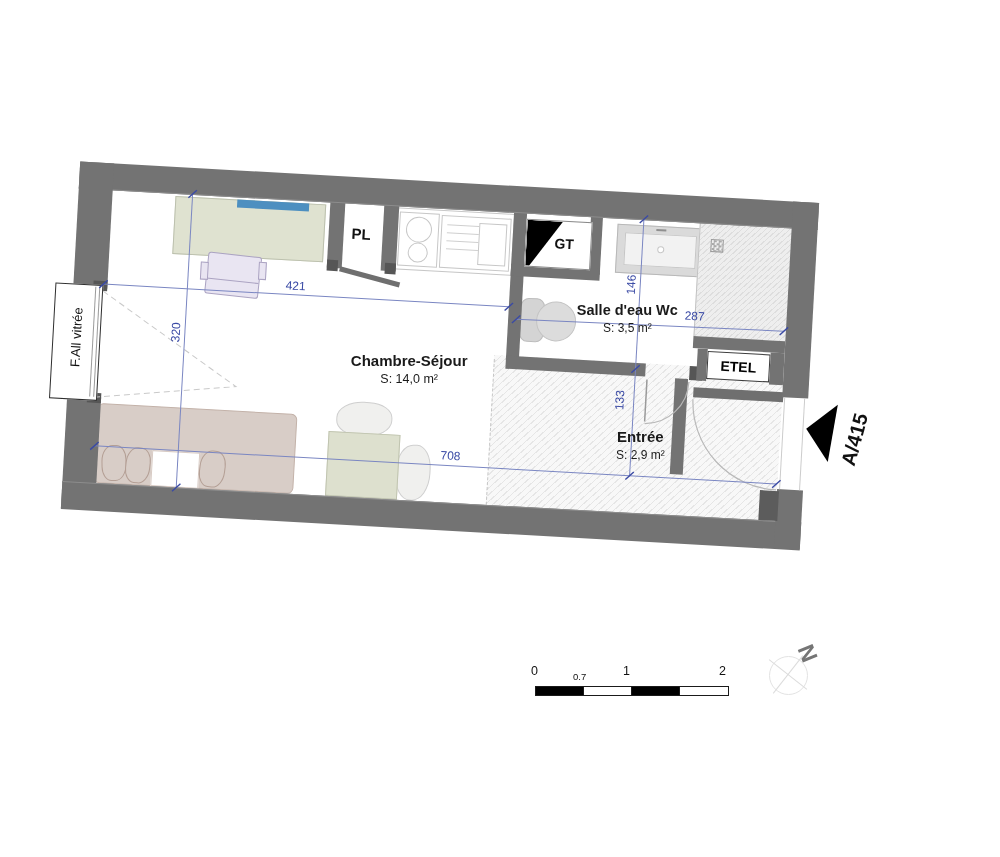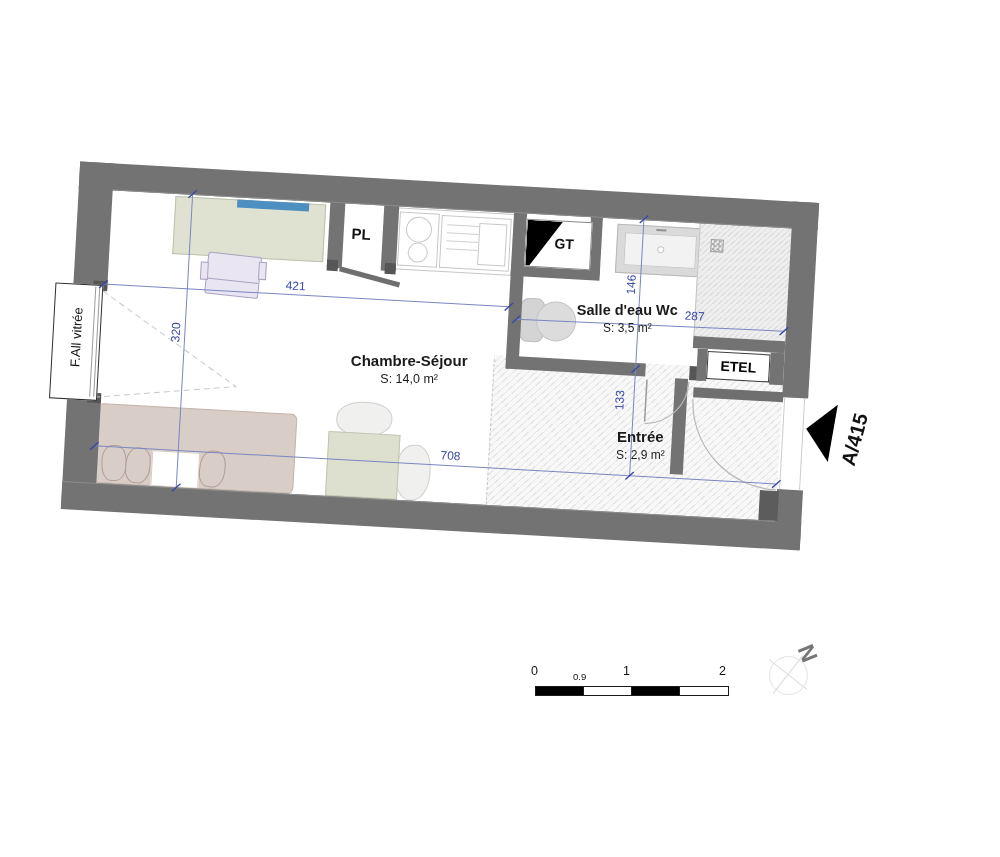--- a/index.html
+++ b/index.html
@@ -219,21 +219,21 @@
     <div class="room-name">Entrée</div>
     <div class="room-area" style="font-size:12px;">S: 2,9 m²</div>
   </div>
 </div>
 
 <div class="door-tri abs" style="left:806px;top:402px;"></div>
 <div class="door-ref abs" style="left:810px;top:428px;width:90px;">A/415</div>
 
 <div id="scalebar" class="abs">
   <span class="sb-num" style="left:3px;">0</span>
-  <span class="sb-num" style="left:45px;font-size:9.5px;top:7px;">0.9</span>
+  <span class="sb-num" style="left:45px;font-size:9.5px;top:7px;">0.7</span>
   <span class="sb-num" style="left:95px;">1</span>
   <span class="sb-num" style="left:191px;">2</span>
   <div class="sb-seg" style="left:7px;width:48px;background:#000;"></div>
   <div class="sb-seg" style="left:55px;width:48px;background:#fff;"></div>
   <div class="sb-seg" style="left:103px;width:48px;background:#000;"></div>
   <div class="sb-seg" style="left:151px;width:48px;background:#fff;"></div>
 </div>
 
 <div>
   <div class="compass-circle abs" style="left:769px;top:656px;width:37px;height:37px;"></div>

